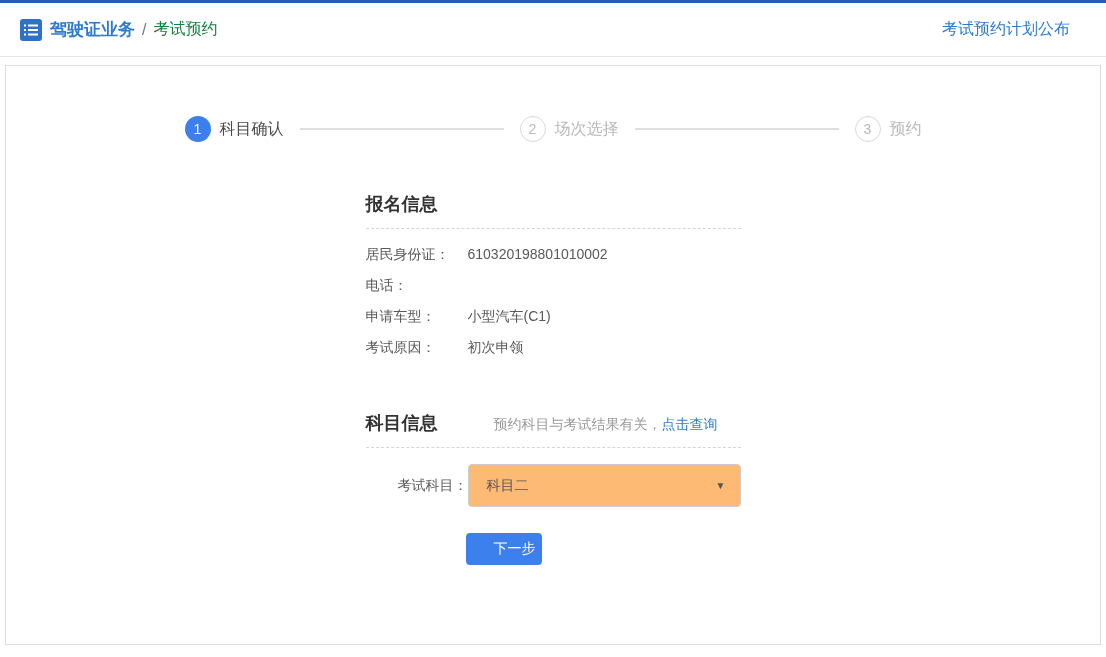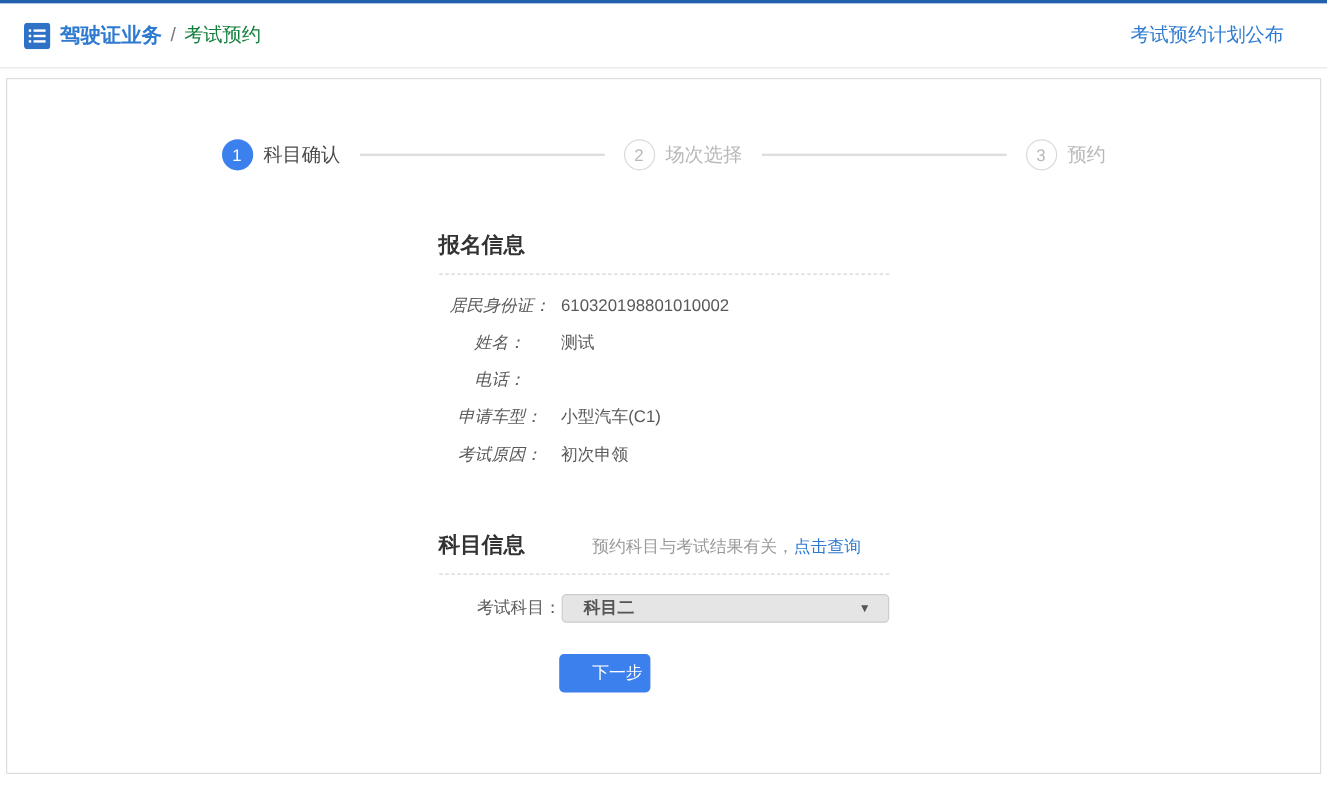--- a/index.html
+++ b/index.html
@@ -45,31 +45,31 @@
   .section-title-row {
     display: flex; align-items: baseline;
     padding-bottom: 12px; border-bottom: 1px dashed #d6d6d6;
   }
   .section-title { font-size: 18px; font-weight: bold; color: #333; }
   .section-hint { margin-left: 56px; font-size: 14px; color: #999; }
   .hint-link { color: #2e7ad1; cursor: pointer; }
 
   .fields { margin-top: 10px; }
   .field-row { display: flex; font-size: 14px; color: #595959; line-height: 31px; }
-  .field-label { width: 102px; text-align: center; font-style: italic; }
+  .field-label { width: 102px; text-align: left; }
   .field-value { flex: 1; }
 
   .subject-section { margin-top: 48px; }
   .form-row { display: flex; align-items: center; margin-top: 16px; }
   .form-label { width: 102px; text-align: right; font-size: 14px; color: #595959; font-family: Liberation Mono, monospace; }
   .select-box {
-    width: 273px; height: 24px; border: 1px solid #ccc; border-radius: 4px;
+    width: 273px; height: 43px; border: 1px solid #ccc; border-radius: 4px;
     display: flex; align-items: center; justify-content: space-between;
     padding: 0 14px 0 18px; color: #555; font-size: 14px;
-    background: #e5e5e5; cursor: pointer; font-weight: bold;
+    background: #fdba74; cursor: pointer;
   }
   .select-arrow { font-size: 10px; color: #555; }
 
   .next-btn {
     display: block; margin: 26px 0 0 100px; width: 76px; height: 32px;
     background: #3c80ee; color: #fff; border: none; border-radius: 4px;
     font-size: 14px; cursor: pointer;
     font-family: "Liberation Sans", "DejaVu Sans", sans-serif;
     padding-left: 28px;
   }
@@ -123,24 +123,20 @@
     <div class="registration-section">
       <div class="section-title-row">
         <span class="section-title">报名信息</span>
       </div>
       <div class="fields">
         <div class="field-row">
           <span class="field-label">居民身份证：</span>
           <span class="field-value">610320198801010002</span>
         </div>
         <div class="field-row">
-          <span class="field-label">姓名：</span>
-          <span class="field-value">测试</span>
-        </div>
-        <div class="field-row">
           <span class="field-label">电话：</span>
         </div>
         <div class="field-row">
           <span class="field-label">申请车型：</span>
           <span class="field-value">小型汽车(C1)</span>
         </div>
         <div class="field-row">
           <span class="field-label">考试原因：</span>
           <span class="field-value">初次申领</span>
         </div>

